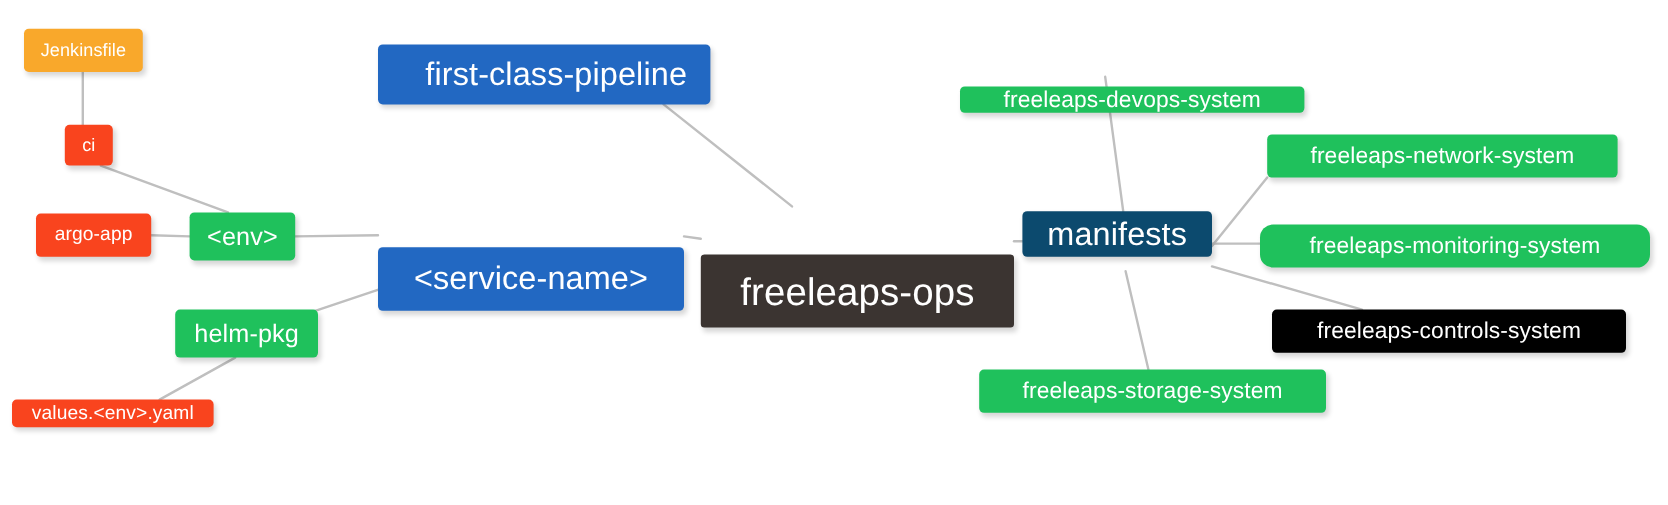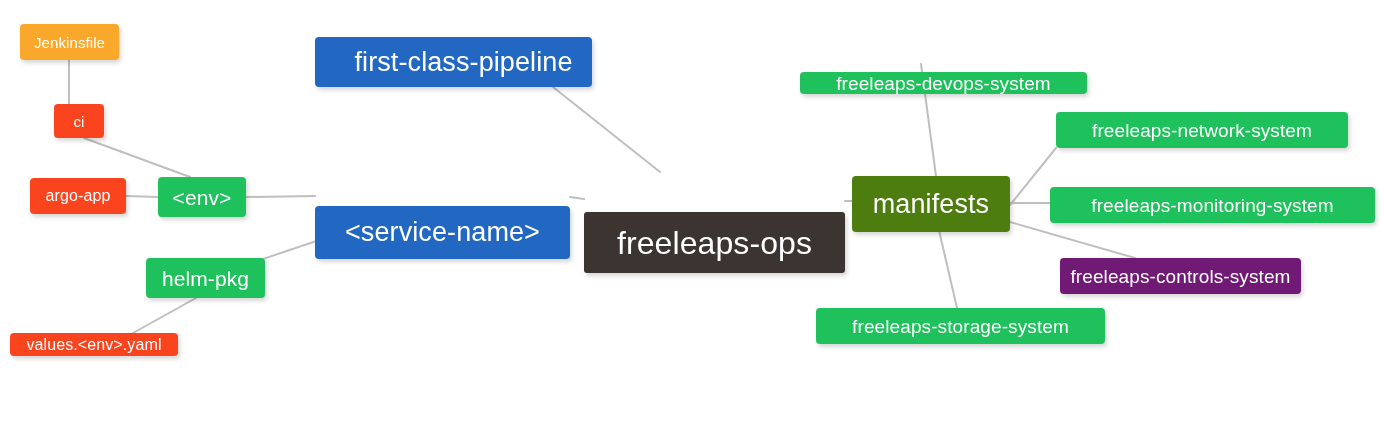--- a/index.html
+++ b/index.html
@@ -74,29 +74,29 @@
       <line x1="845" y1="201" x2="852" y2="201" stroke="#bfbfbf" stroke-width="2" stroke-linecap="round"></line>
       <line x1="936" y1="176" x2="921" y2="64" stroke="#bfbfbf" stroke-width="2" stroke-linecap="round"></line>
       <line x1="1010" y1="205" x2="1056" y2="148" stroke="#bfbfbf" stroke-width="2" stroke-linecap="round"></line>
       <line x1="1010" y1="203" x2="1050" y2="203" stroke="#bfbfbf" stroke-width="2" stroke-linecap="round"></line>
       <line x1="1010" y1="222" x2="1135" y2="258" stroke="#bfbfbf" stroke-width="2" stroke-linecap="round"></line>
       <line x1="938" y1="226" x2="957" y2="308" stroke="#bfbfbf" stroke-width="2" stroke-linecap="round"></line>
     </svg>
 
   <div id="node-layer">
       <div class="node" style="left: 20px; top: 24px; width: 99px; height: 36px; background: rgb(249, 168, 43); font-size: 15px;">Jenkinsfile</div>
-      <div class="node" style="left: 54px; top: 104px; width: 50px; height: 34px; background: rgb(249, 68, 30); font-size: 15px;">ci</div>
+      <div class="node" style="left: 54px; top: 104px; width: 40px; height: 34px; background: rgb(249, 68, 30); font-size: 15px;">ci</div>
       <div class="node" style="left: 30px; top: 178px; width: 96px; height: 36px; background: rgb(249, 68, 30); font-size: 16px;">argo-app</div>
       <div class="node" style="left: 158px; top: 177px; width: 88px; height: 40px; background: rgb(31, 193, 92); font-size: 21px;">&lt;env&gt;</div>
       <div class="node" style="left: 146px; top: 258px; width: 119px; height: 40px; background: rgb(31, 193, 92); font-size: 21px;">helm-pkg</div>
       <div class="node" style="left: 10px; top: 333px; width: 168px; height: 23px; background: rgb(249, 68, 30); font-size: 16px;">values.&lt;env&gt;.yaml</div>
       <div class="node" style="left: 315px; top: 37px; width: 277px; height: 50px; background: rgb(34, 104, 194); font-size: 27px; padding-left: 20px;">first-class-pipeline</div>
       <div class="node" style="left: 315px; top: 170px; width: 255px; height: 53px; background: rgb(34, 104, 194); font-size: 27px; margin-top: 36px;">&lt;service-name&gt;</div>
       <div class="node node-root" style="left: 584px; top: 172px; width: 261px; height: 61px; background: rgb(59, 52, 49); font-size: 32px; margin-top: 40px;">freeleaps-ops</div>
-      <div class="node" style="left: 852px; top: 176px; width: 158px; height: 56px; background: #4d7c0f; font-size: 27px;">manifests</div>
+      <div class="node" style="left: 852px; top: 176px; width: 158px; height: 38px; background: #0c4a6e; font-size: 27px;">manifests</div>
       <div class="node" style="left: 800px; top: 28px; width: 287px; height: 22px; background: rgb(31, 193, 92); font-size: 19px; margin-top: 44px;">freeleaps-devops-system</div>
       <div class="node" style="left: 1056px; top: 112px; width: 292px; height: 36px; background: rgb(31, 193, 92); font-size: 19px;">freeleaps-network-system</div>
-      <div class="node" style="left: 1050px; top: 187px; width: 325px; height: 36px; background: rgb(31, 193, 92); font-size: 19px;">freeleaps-monitoring-system</div>
-      <div class="node" style="left: 1060px; top: 258px; width: 241px; height: 36px; background: #701a75; font-size: 19px;">freeleaps-controls-system</div>
+      <div class="node" style="left: 1050px; top: 187px; width: 325px; height: 36px; background: rgb(31, 193, 92); font-size: 19px; border-radius: 11px;">freeleaps-monitoring-system</div>
+      <div class="node" style="left: 1060px; top: 258px; width: 295px; height: 36px; background: #000000; font-size: 19px;">freeleaps-controls-system</div>
       <div class="node" style="left: 816px; top: 308px; width: 289px; height: 36px; background: rgb(31, 193, 92); font-size: 19px;">freeleaps-storage-system</div>
     </div>
 
 </div>
 
 </body></html>

